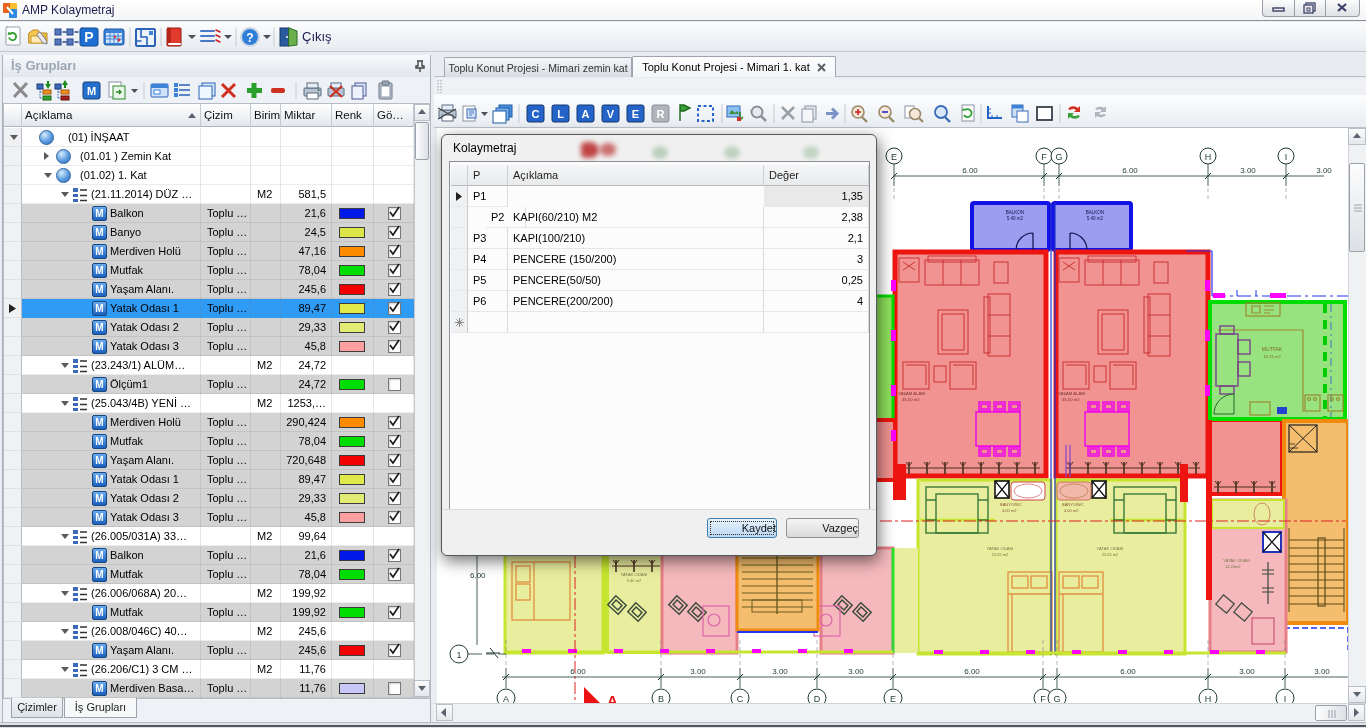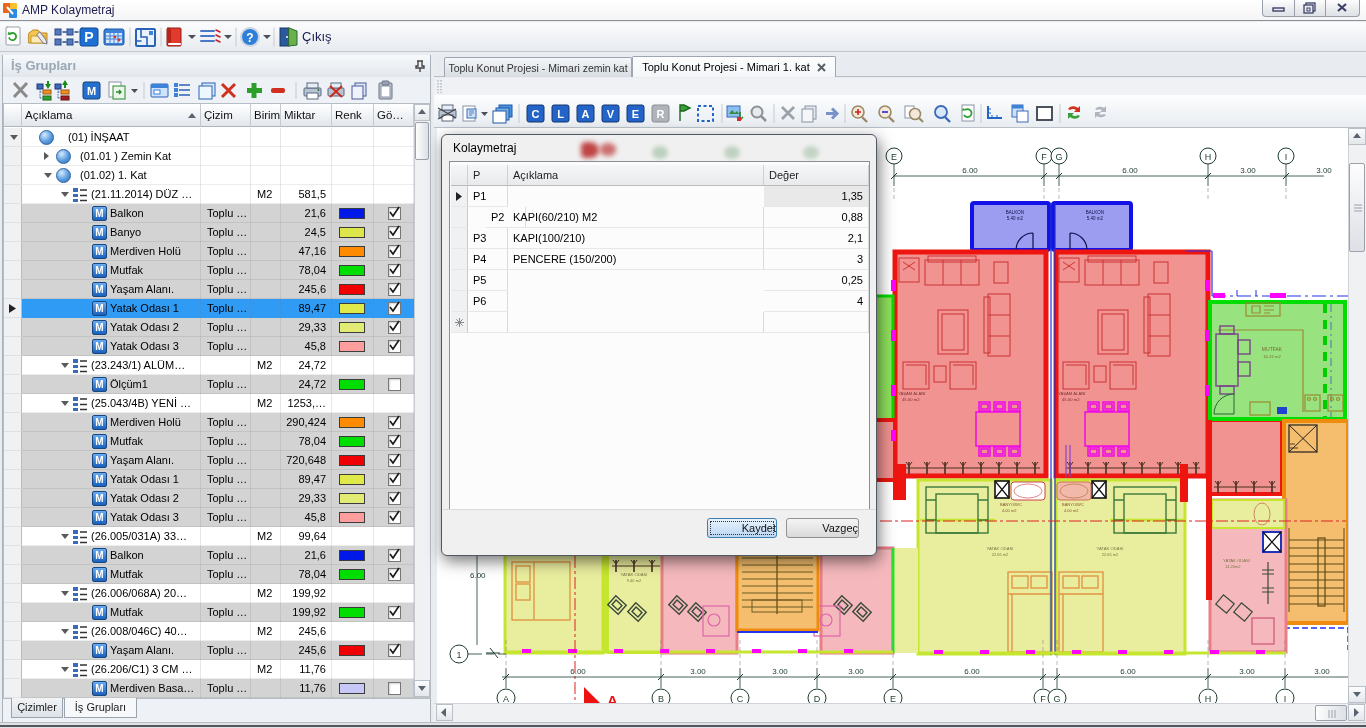--- a/index.html
+++ b/index.html
@@ -1335,34 +1335,36 @@
 <div class="dgc abs" style="left:9px;top:51px;width:17px;background:#f0f1f2;border-right:1px solid #c8cacd;">
       <svg width="7" height="9" style="position:absolute;left:5px;top:6px">
         <path d="M0 0 L6 4.5 L0 9 z" fill="#222"></path>
       </svg>
     </div>
 <div class="dgr dgc abs" style="left:26px;top:51px;width:40px;padding-left:5px;">P1</div>
 <div class="dgr dgc abs" style="left:322px;top:51px;width:105px;text-align:right;padding-right:5px;background:#e9e9e9;">1,35</div>
 <div class="dgc abs" style="left:9px;top:72px;width:17px;background:#f0f1f2;border-right:1px solid #c8cacd;"></div>
 <div class="dgr dgc abs" style="left:36px;top:72px;width:40px;padding-left:5px;margin-left:8px;">P2</div>
 <div class="dgr dgc abs" style="left:66px;top:72px;width:256px;padding-left:5px;">KAPI(60/210) M2</div>
-<div class="dgr dgc abs" style="left:322px;top:72px;width:105px;text-align:right;padding-right:5px;">0,88</div>
+<div class="dgr dgc abs" style="left:322px;top:72px;width:105px;text-align:right;padding-right:5px;">2,38</div>
 <div class="dgc abs" style="left:9px;top:93px;width:17px;background:#f0f1f2;border-right:1px solid #c8cacd;"></div>
 <div class="dgr dgc abs" style="left:26px;top:93px;width:40px;padding-left:5px;">P3</div>
 <div class="dgr dgc abs" style="left:66px;top:93px;width:256px;padding-left:5px;">KAPI(100/210)</div>
 <div class="dgr dgc abs" style="left:322px;top:93px;width:105px;text-align:right;padding-right:5px;">2,1</div>
 <div class="dgc abs" style="left:9px;top:114px;width:17px;background:#f0f1f2;border-right:1px solid #c8cacd;"></div>
 <div class="dgr dgc abs" style="left:26px;top:114px;width:40px;padding-left:5px;">P4</div>
 <div class="dgr dgc abs" style="left:66px;top:114px;width:256px;padding-left:5px;">PENCERE (150/200)</div>
 <div class="dgr dgc abs" style="left:322px;top:114px;width:105px;text-align:right;padding-right:5px;">3</div>
 <div class="dgc abs" style="left:9px;top:135px;width:17px;background:#f0f1f2;border-right:1px solid #c8cacd;"></div>
 <div class="dgr dgc abs" style="left:26px;top:135px;width:40px;padding-left:5px;">P5</div>
+<div class="dgr dgc abs" style="left:66px;top:135px;width:256px;padding-left:5px;">PENCERE(50/50)</div>
 <div class="dgr dgc abs" style="left:322px;top:135px;width:105px;text-align:right;padding-right:5px;">0,25</div>
 <div class="dgc abs" style="left:9px;top:156px;width:17px;background:#f0f1f2;border-right:1px solid #c8cacd;"></div>
 <div class="dgr dgc abs" style="left:26px;top:156px;width:40px;padding-left:5px;">P6</div>
+<div class="dgr dgc abs" style="left:66px;top:156px;width:256px;padding-left:5px;">PENCERE(200/200)</div>
 <div class="dgr dgc abs" style="left:322px;top:156px;width:105px;text-align:right;padding-right:5px;">4</div>
 <div class="dgc abs" style="left:9px;top:177px;width:17px;background:#f0f1f2;border-right:1px solid #c8cacd;">
       <svg width="9" height="9" style="position:absolute;left:4px;top:6px">
         <path d="M4.5 0 V9 M0 4.5 H9 M1.3 1.3 L7.7 7.7 M7.7 1.3 L1.3 7.7" stroke="#888" stroke-width="1"></path>
       </svg>
     </div>
 <div class="dgr dgc abs" style="left:26px;top:177px;width:40px;padding-left:5px;"></div>
 <div class="dgr dgc abs" style="left:66px;top:177px;width:256px;padding-left:5px;"></div>
 <div class="dgr dgc abs" style="left:322px;top:177px;width:105px;text-align:right;padding-right:5px;"></div>
 <div class="abs" style="left:1px;top:374px;width:433px;height:41px;background:#f0f0f0;border-top:1px solid #dadada;"></div>

